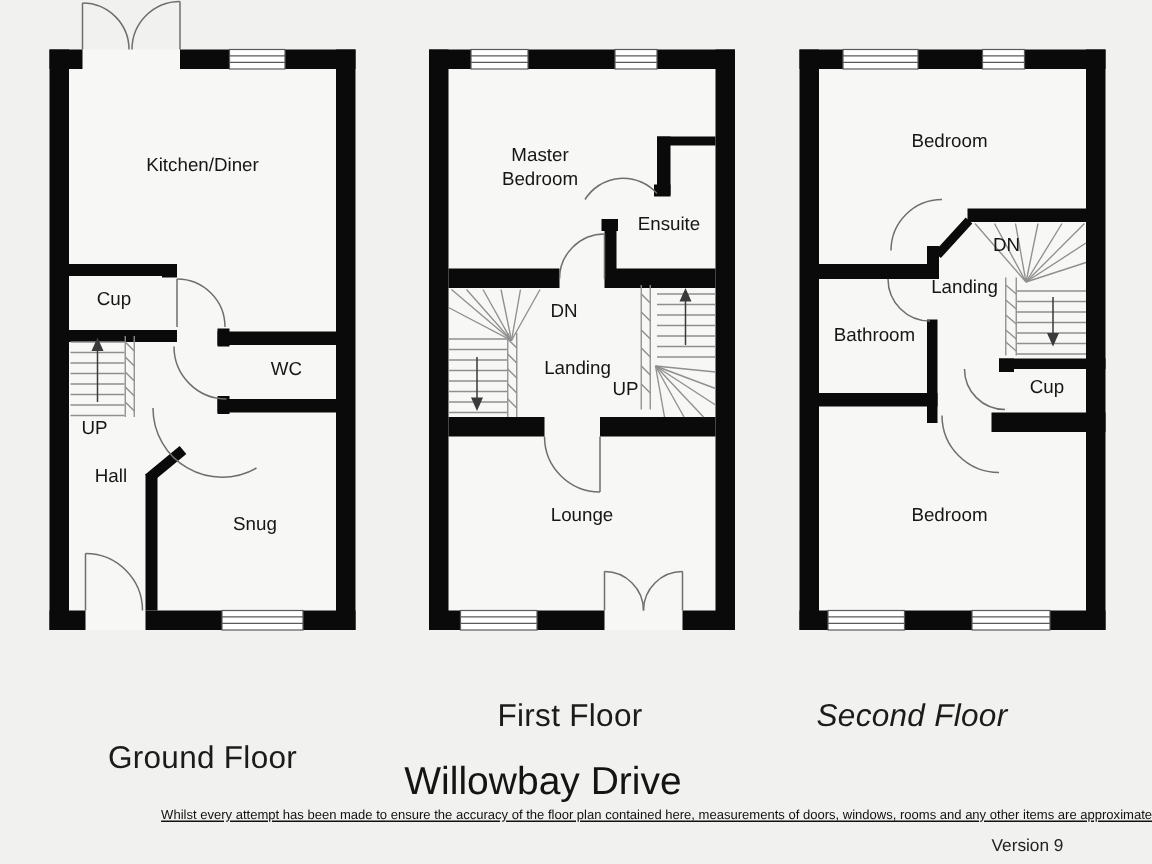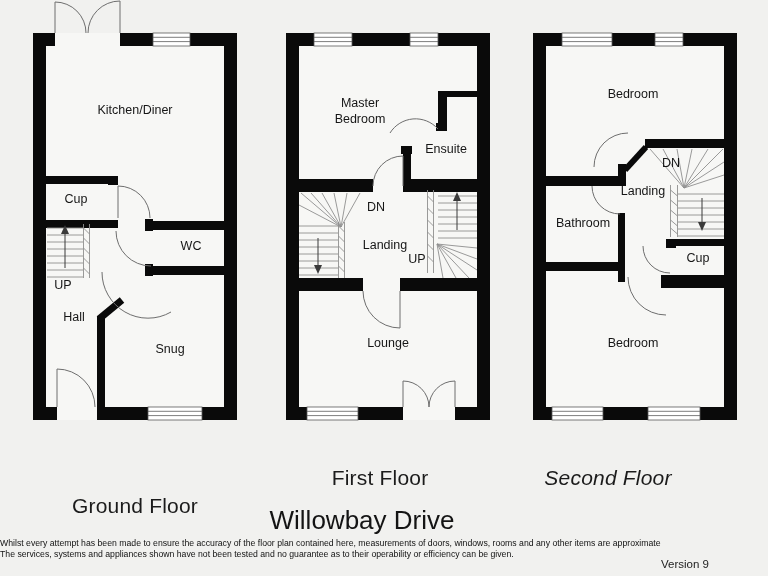--- a/index.html
+++ b/index.html
@@ -15,22 +15,22 @@
     font-size:21px;color:#1b1b1b;letter-spacing:0.2px;
   }
   #caption-ground{left:33px;margin-top:28px;}
   #caption-first{left:278px;}
   #caption-second{left:506px;font-style:italic;}
   #sheet-title{
     position:absolute;top:505px;left:0;width:668px;text-align:center;
     font-size:26px;color:#141414;margin-left:28px;
   }
   #disclaimer{
-    position:absolute;top:538px;left:0;width:768px;text-align:left;
-    font-size:8.7px;line-height:10.6px;color:#121212;white-space:nowrap;
+    position:absolute;top:538px;left:0;width:768px;text-align:right;
+    font-size:8.7px;line-height:10.6px;color:#121212;white-space:nowrap;text-decoration:underline;
   }
   #version{
     position:absolute;left:661px;top:558px;font-size:11.5px;color:#222;
   }
   svg text{
     font-family:"Liberation Sans", sans-serif;
     font-size:12.5px;fill:#161616;text-anchor:middle;
   }
   .wall{fill:#0a0a0a;}
   .room{fill:#f7f7f5;}
@@ -345,16 +345,15 @@
 </svg>
 
 <div class="caption" id="caption-ground">Ground Floor</div>
 <div class="caption" id="caption-first">First Floor</div>
 <div class="caption" id="caption-second">Second Floor</div>
 
 <div id="sheet-title">Willowbay Drive</div>
 
 <div id="disclaimer">
   <div>Whilst every attempt has been made to ensure the accuracy of the floor plan contained here, measurements of doors, windows, rooms and any other items are approximate</div>
-  <div>The services, systems and appliances shown have not been tested and no guarantee as to their operability or efficiency can be given.</div>
 </div>
 
 <div id="version">Version 9</div>
 
 </body></html>

